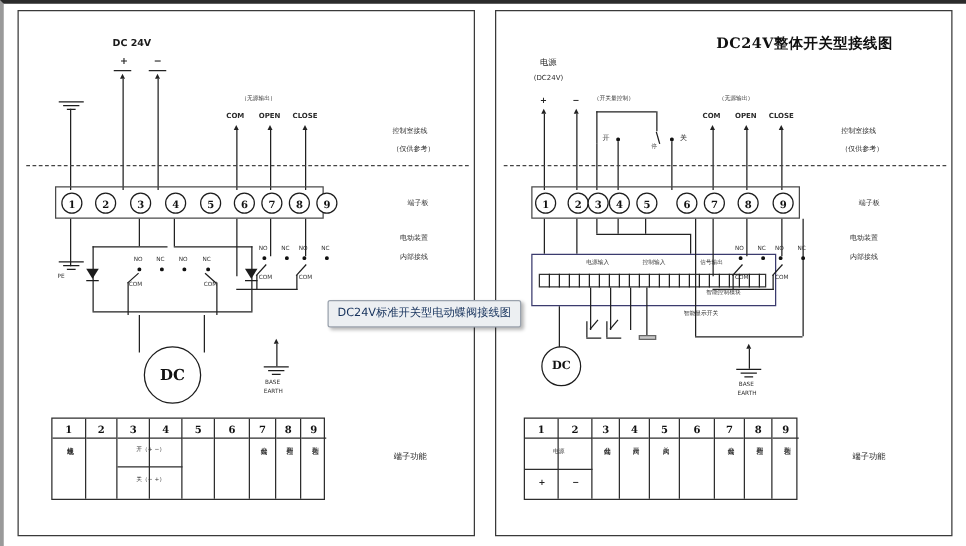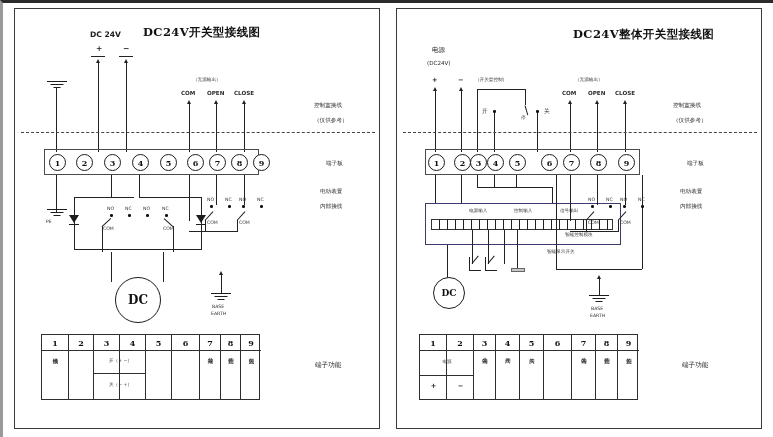--- a/index.html
+++ b/index.html
@@ -83,21 +83,20 @@
 </style>
 </head>
 <body>
 
 <div id="root">
   <div class="outer-frame"></div>
 
   <div class="panel" id="panel-left">
     <div class="pane-inner">
 
-      <div class="txt ttl" style="left:128px;top:18px;">DC24V开关型接线图</div>
 
       <div class="txt t8 bold" style="left:75px;top:22px;">DC 24V</div>
       <div class="txt t8 bold" style="left:81px;top:36px;">+</div>
       <div class="txt t8 bold" style="left:108px;top:36px;">−</div>
       <div class="ln h" style="left:76px;top:47px;width:14px;"></div>
       <div class="ln h" style="left:104px;top:47px;width:14px;"></div>
 
       <div class="arrowup" style="left:81px;top:50px;"></div>
       <div class="ln v" style="left:83px;top:54px;height:89px;"></div>
       <div class="arrowup" style="left:109px;top:50px;"></div>
@@ -473,13 +472,14 @@
           <div class="tbody" style="top:18px;">
             <span class="vert" style="left:50%;transform:translateX(-50%);top:0;">关到位</span>
           </div>
         </div>
       </div>
       <div class="txt t7" style="left:285px;top:353px;">端子功能</div>
     </div>
   </div>
 
 
+  <div class="tooltip" style="left:262px;top:240px;">DC24V标准开关型电动蝶阀接线图</div>
 </div>
 
 </body></html>

